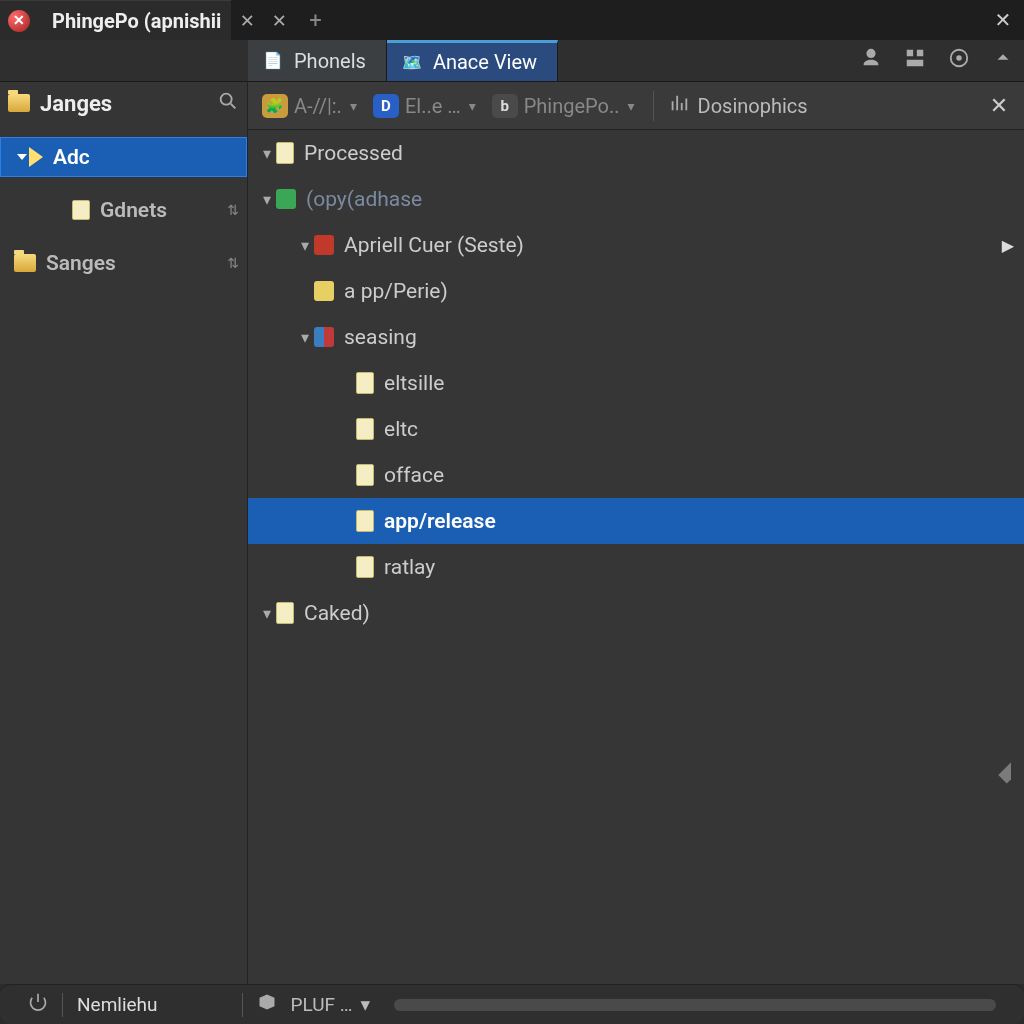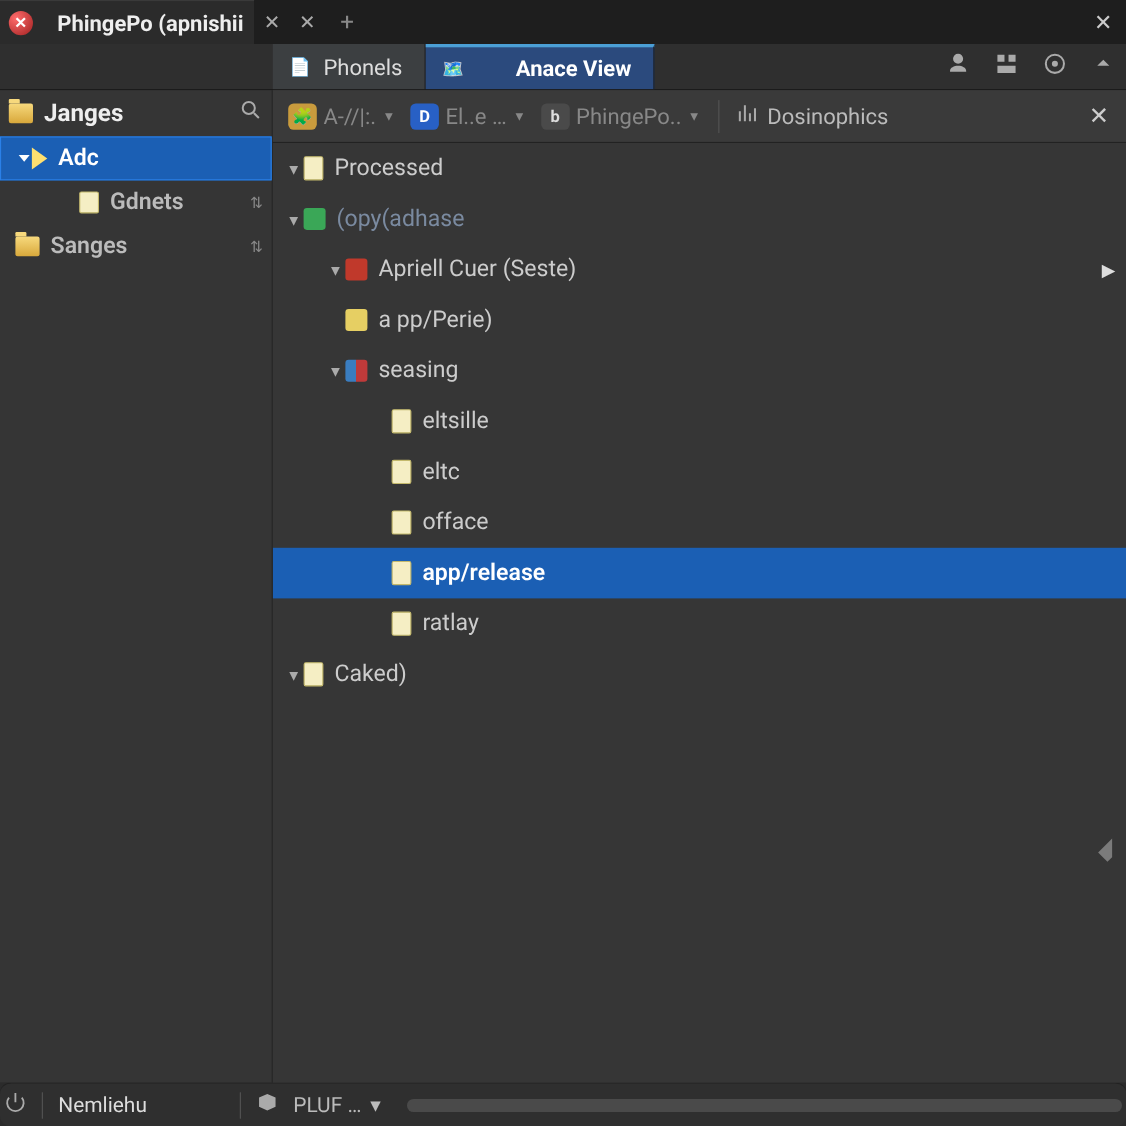--- a/index.html
+++ b/index.html
@@ -79,21 +79,21 @@
     .tab-strip .editor-tab.active{
       background:#2b4a7d;
       border-top:3px solid #4b9fd6;
     }
     .tab-icon {
       width:22px; height:22px; margin-right:10px;
       display:inline-flex; align-items:center; justify-content:center;
       font-size:16px;
     }
     .tab-label { font-size:20px; color:#ddd; }
-    .editor-tab.active .tab-label{ color:#fff; font-weight:700;margin-left:36px; }
+    .editor-tab.active .tab-label{ color:#fff; font-weight:400; }
     .tab-strip-controls{
       margin-left:auto;
       display:flex; align-items:center;
       padding-right:8px;
       gap:18px;
     }
     .toolbar-icon {
       color:#aaa; font-size:22px; cursor:pointer;
       width:26px; text-align:center;
     }
@@ -125,20 +125,21 @@
     .sidebar-search{
       margin-left:auto;
       font-size:22px; color:#aaa; cursor:pointer;
     }
 
     .sidebar-row{
       height:40px;
       display:flex; align-items:center;
       padding:0 8px 0 14px;
       cursor:pointer;
+      margin-top:13px;
     }
     .sidebar-row.selected{
       background:#1b5fb4;
       color:#fff;
       border:1px solid #2a80e8;
     }
 
     .play-triangle{
       width:0; height:0;
       border-left:14px solid #f0c040;
@@ -256,21 +257,21 @@
       transform:rotate(45deg);
       opacity:.6;
     }
 
     
     .status-bar{
       height:40px;
       background:#2f2f2f;
       border-top:1px solid #222;
       display:flex; align-items:center;
-      padding:0 4px;
+      padding:0 28px;
       gap:14px;
       border-radius:10px;
     }
     .status-icon{
       color:#aaa; font-size:20px; cursor:pointer;
     }
     .status-sep{ width:1px; height:24px; background:#555; }
     .status-text{ color:#ddd; font-size:19px; }
     .status-drop{
       display:flex; align-items:center; gap:8px;

